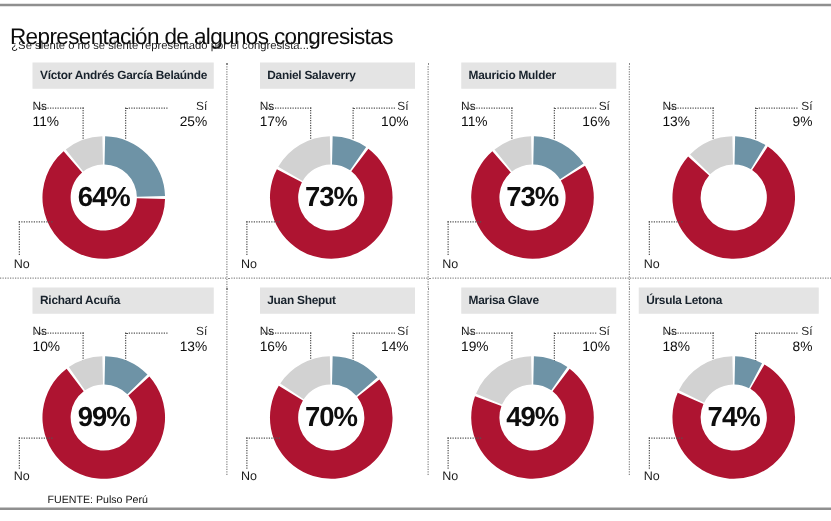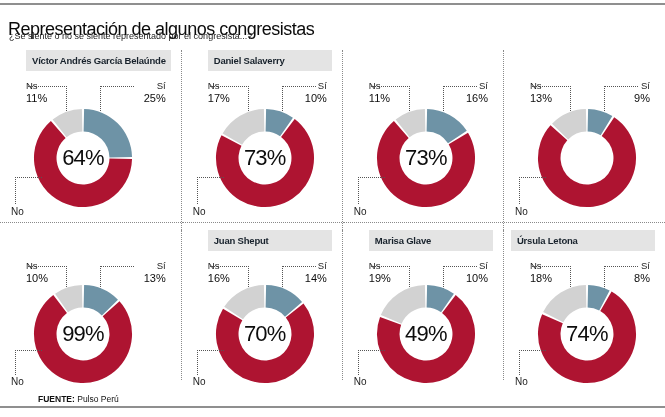--- a/index.html
+++ b/index.html
@@ -47,25 +47,25 @@
     border-top:1px dotted #555; border-left:1px dotted #555; }
   .leader-no { left:15px; top:101px; width:26px; height:26px;
     border-top:1px dotted #555; border-left:1px dotted #555; }
 
   .donut, .center-val { position:absolute; left:32px; top:31px; width:102px; height:102px; }
   .panel:not(.row1) .donut, .panel:not(.row1) .center-val { top:27px; }
   .panel:not(.row1) .leader-no { top:94px; height:24px; }
   .panel:not(.row1) .lbl-no { top:120px; }
   .center-val {
     display:flex; align-items:center; justify-content:center;
-    font-size:22px; font-weight:normal; letter-spacing:-0.8px; color:#0d0d0d;
+    font-size:22px; font-weight:bold; letter-spacing:-0.8px; color:#0d0d0d;
   }
 
   .footer-text { position:absolute; left:8px; top:394px; font-size:8.5px; color:#111; }
-  .footer-text .src-label { font-weight:bold;padding-left:30px; }
+  .footer-text .src-label { font-weight:normal;padding-left:30px; }
   .bottom-rule { position:absolute; top:406px; left:0; width:665px; height:2px; background:#8f8f8f; }
 </style>
 </head>
 <body style="--header-bg: #e4e4e4;">
 
 <div class="top-rule" style="background: rgb(143, 143, 143);"></div>
 <h1 class="title">Representación de algunos congresistas</h1>
 <div class="subtitle">¿Se siente o no se siente representado por el congresista...?</div>
 
 <div class="grid">
@@ -111,20 +111,21 @@
           <path d="M 82.29942001328556 12.226325957255206 A 50 50 0 1 1 7.649458341088909 28.912569338248314 L 28.05070750418801 39.53278744265409 A 27 27 0 1 0 68.3616868071742 30.52221601691781 Z" fill="#ae1431"></path>
           <path d="M 8.742428971514784 26.924463142027133 A 50 50 0 0 1 50.8656333213609 2.0128695338650857 L 51.387441993534885 25.006949548287146 A 27 27 0 0 0 28.64091164461798 38.45921009669465 Z" fill="#d2d2d2"></path>
         </svg>
       <div class="center-val">73%</div>
       <div class="leader leader-no"></div>
       <div class="lbl-no">No</div>
     </div>
   </section>
 
   <section class="panel row1 vsep">
+    <header class="panel-header">Mauricio Mulder</header>
     <div class="chart-area">
       <div class="lbl lbl-ns">
         <span class="lbl-name">Ns</span>
         <span class="lbl-val">11%</span>
       </div>
       <div class="lbl lbl-si">
         <span class="lbl-name">Sí</span>
         <span class="lbl-val">16%</span>
       </div>
       <div class="leader leader-ns"></div>
@@ -156,20 +157,21 @@
           <path d="M 53.13436667863907 2.0128695338650857 A 50 50 0 0 1 77.8266664433321 9.186645769983592 L 65.94639987939934 28.880788715791137 A 27 27 0 0 0 52.61255800646509 25.006949548287146 Z" fill="#6e93a6"></path>
           <path d="M 79.74222137239997 10.402293893475871 A 50 50 0 1 1 14.78442268844227 18.6083722264477 L 31.903588251758826 33.96852100228176 A 27 27 0 1 0 66.98079954109598 29.53723870247697 Z" fill="#ae1431"></path>
           <path d="M 16.33747754229092 16.954536785007456 A 50 50 0 0 1 50.8656333213609 2.0128695338650857 L 51.387441993534885 25.006949548287146 A 27 27 0 0 0 32.742237872837094 33.075449863904026 Z" fill="#d2d2d2"></path>
         </svg>
       <div class="leader leader-no"></div>
       <div class="lbl-no">No</div>
     </div>
   </section>
 
   <section class="panel vsep">
+    <header class="panel-header">Richard Acuña</header>
     <div class="chart-area">
       <div class="lbl lbl-ns">
         <span class="lbl-name">Ns</span>
         <span class="lbl-val">10%</span>
       </div>
       <div class="lbl lbl-si">
         <span class="lbl-name">Sí</span>
         <span class="lbl-val">13%</span>
       </div>
       <div class="leader leader-ns"></div>

